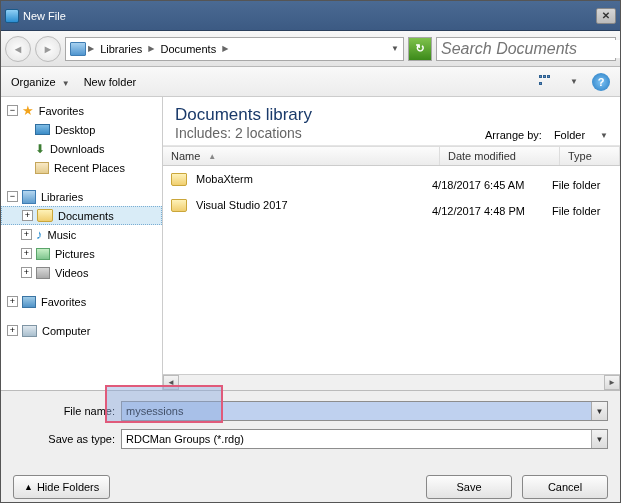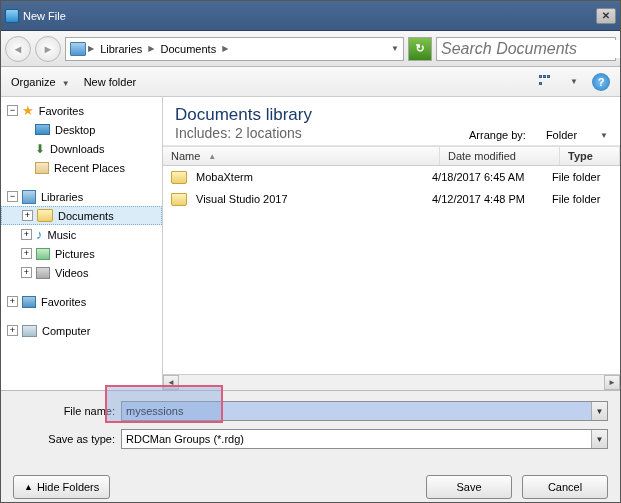--- a/index.html
+++ b/index.html
@@ -213,37 +213,37 @@
   }
   .libhdr {
     padding: 8px 12px 4px;
     display: flex;
     border-bottom: 1px solid #e5e5e5;
   }
   .libhdr h1 {
     margin: 0; font-size: 17px; font-weight: normal; color: #1a3a6a;
   }
   .libhdr .sub { font-size: 14px; color: #666; }
-  .arrange { margin-left: auto; align-self: flex-end; display: flex; align-items: center; gap: 20px; text-align: right; }
+  .arrange { margin-left: auto; align-self: flex-end; display: flex; align-items: center; gap: 12px; text-align: right; }
   .cols {
     display: flex;
     height: 20px;
     background: linear-gradient(#fcfcfc,#ececec);
     border-top: 1px solid #ddd;
     border-bottom: 1px solid #ccc;
     color: #333;
   }
   .col { padding: 3px 8px; border-right: 1px solid #ddd; display: flex; align-items: center; gap: 8px; }
   .col.name { flex: 1.5; }
   .col.date { width: 120px; }
-  .col.type { width: 60px; font-weight: bold; }
+  .col.type { width: 60px; }
   .flist { flex: 1; overflow: hidden; }
   .frow {
-    display: flex; align-items: center;
-    height: 22px; padding: 0 8px;
+    display: flex; 
+    height: 22px; padding: 13px 8px;
   }
   .frow .n { flex: 1.5; display: flex; align-items: center; gap: 6px; }
   .frow .d { width: 120px; }
   .frow .t { width: 60px; }
   .scrollx {
     height: 16px;
     background: #eee;
     border-top: 1px solid #ccc;
     display: flex;
   }

